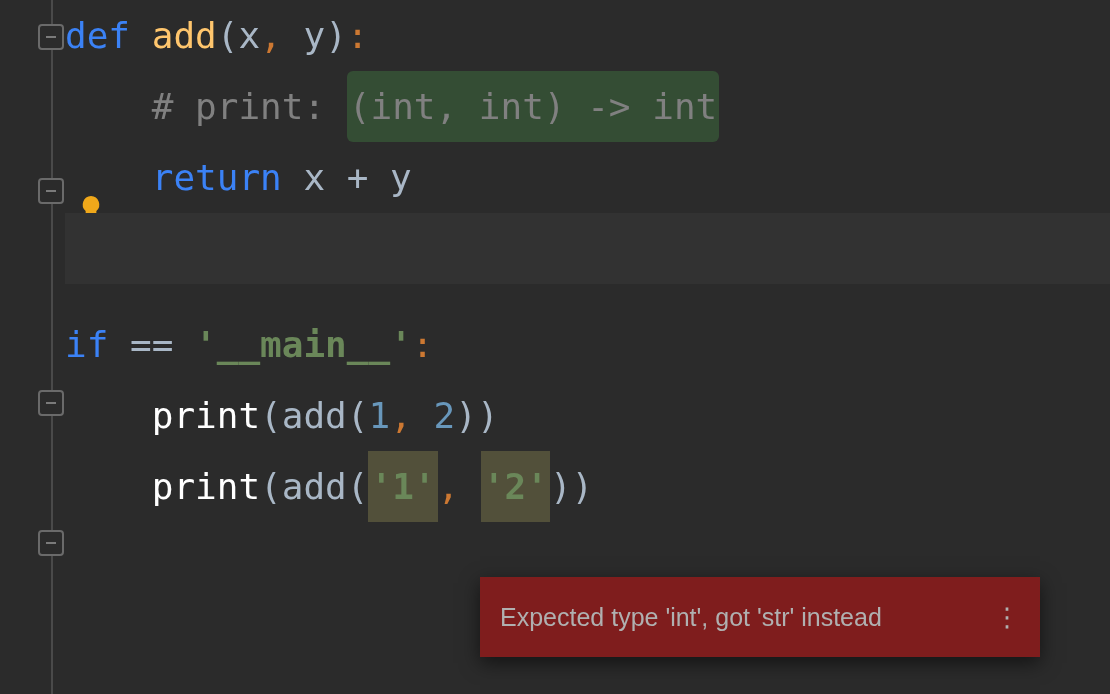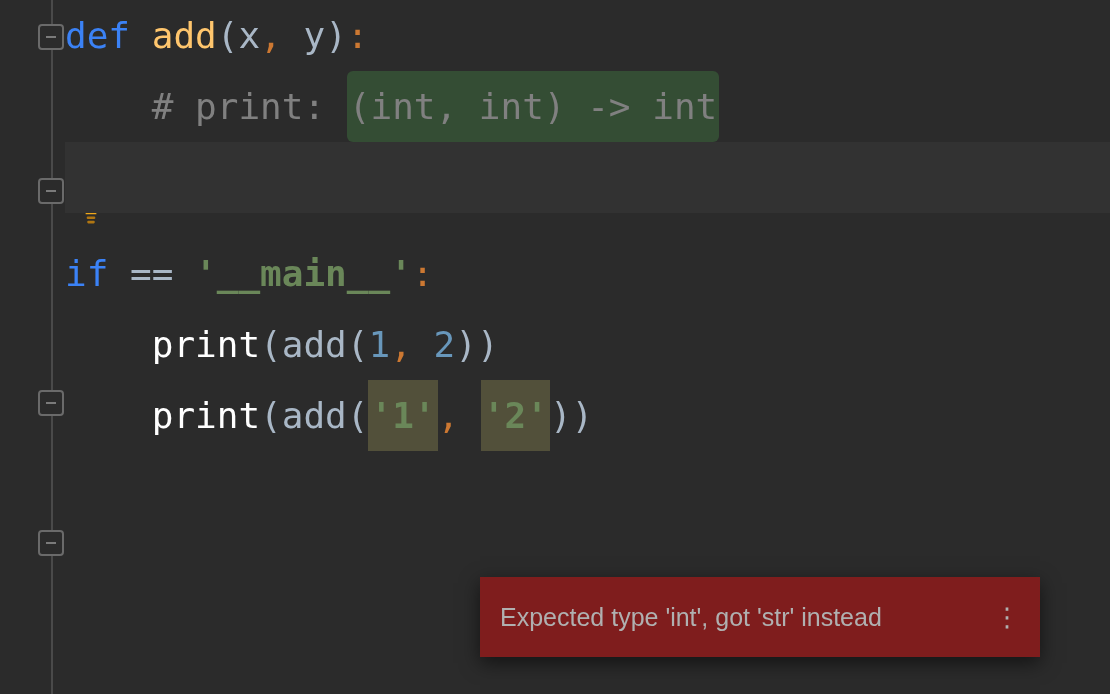--- a/index.html
+++ b/index.html
@@ -137,20 +137,23 @@
   <div class="code">
 
     <div class="line">
       <span class="kw">def </span><span class="fn">add</span><span class="paren">(</span><span class="id">x</span><span class="comma">, </span><span class="id">y</span><span class="paren">)</span><span class="coln">:</span>
     </div>
 
     <div class="line">
       <span class="indent">    </span><span class="cmt"># print: </span><span class="cmt hl-green">(int, int) -&gt; int</span>
     </div>
 
+    <div class="line">
+      <span class="indent">    </span><span class="kw">return </span><span class="id">x + y</span>
+    </div>
 
     <div class="line current"></div>
     <div class="line" style="height:25px"></div>
 
     <div class="line">
       <span class="kw">if </span><span class="op">== </span><span class="str">'__main__'</span><span class="coln">:</span>
     </div>
 
     <div class="line">
       <span class="indent">    </span><span class="bltn">print</span><span class="paren">(</span><span class="id">add</span><span class="paren">(</span><span class="num">1</span><span class="comma">, </span><span class="num">2</span><span class="paren">)</span><span class="paren">)</span>

